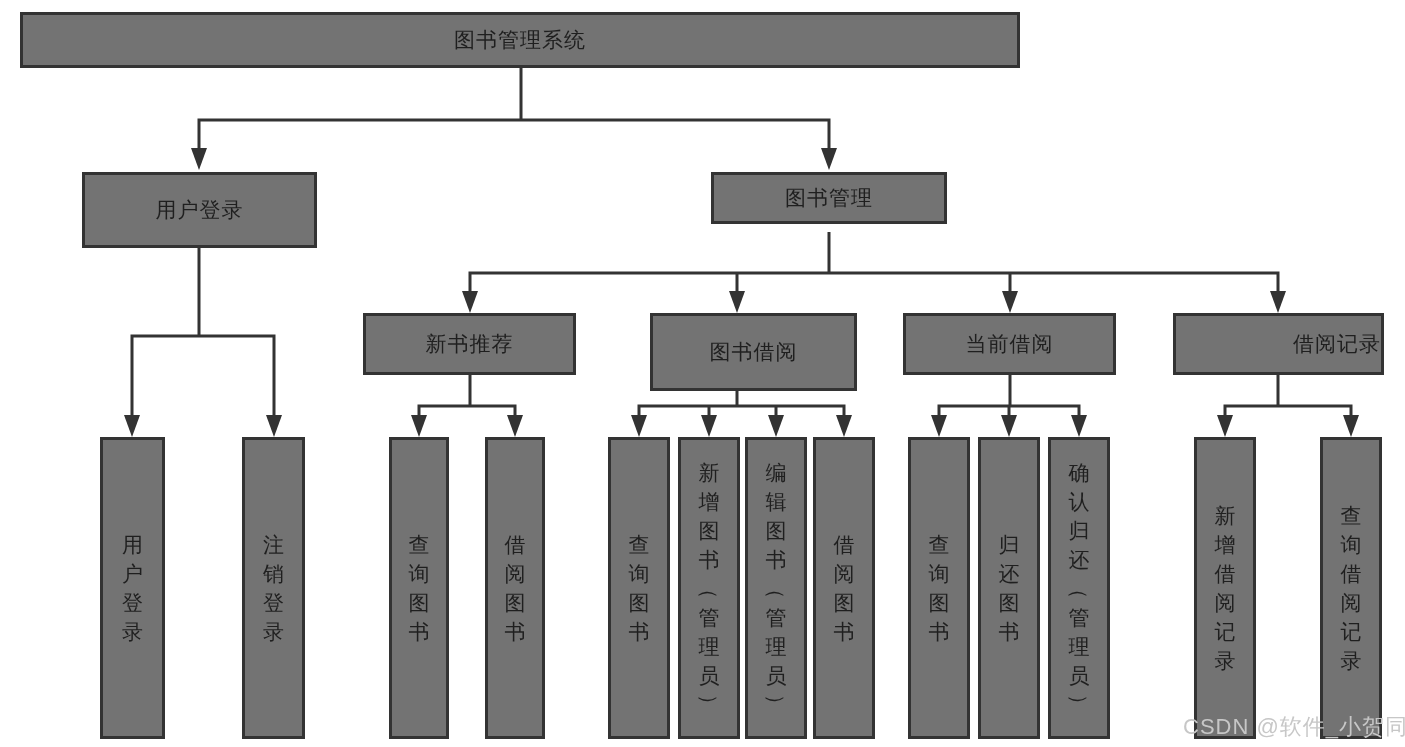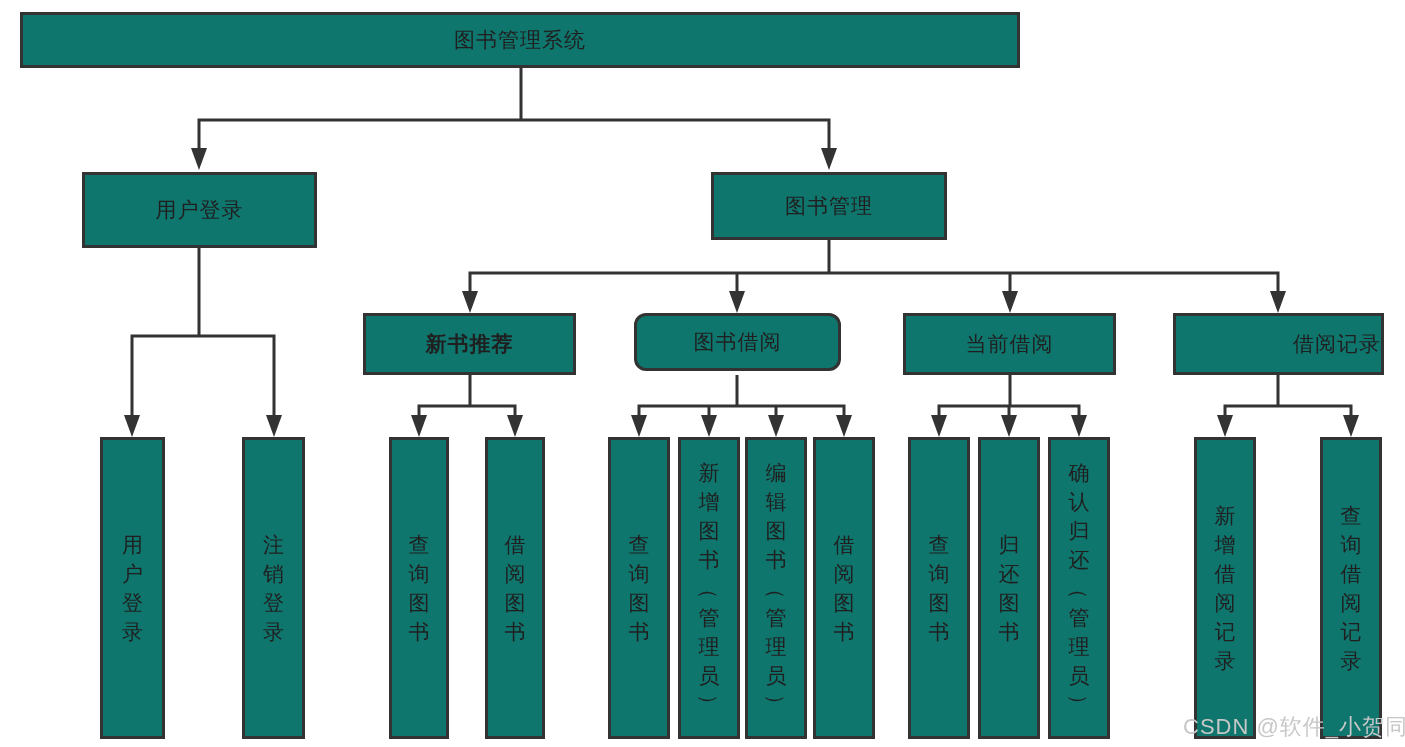--- a/index.html
+++ b/index.html
@@ -2,21 +2,21 @@
 <html><head>
 <meta charset="utf-8">
 <style>
   html,body{margin:0;padding:0;background:#ffffff;}
   .canvas{
     position:relative;width:1405px;height:747px;background:#ffffff;
     font-family:"Liberation Sans","DejaVu Sans",sans-serif;overflow:hidden;
   }
   svg.wires{position:absolute;left:0;top:0;width:1405px;height:747px;z-index:1;}
   .node{
-    position:absolute;box-sizing:border-box;border:3px solid #333333;background:#0f766e;
+    position:absolute;box-sizing:border-box;border:3px solid #333333;background:#737373;
     display:flex;align-items:center;justify-content:center;
     color:#1f1f1f;font-size:21px;letter-spacing:1px;z-index:2;
   }
   .vnode{flex-direction:column;letter-spacing:0;}
   .vnode span{display:block;font-size:21px;line-height:29px;height:29px;text-align:center;}
   .vnode span.rot{transform:rotate(90deg);}
   .watermark{
     position:absolute;left:1183px;top:712px;z-index:5;
     font-size:22px;color:#c7c7c7;letter-spacing:1px;white-space:nowrap;
   }
@@ -69,28 +69,28 @@
     </g>
   </svg>
 
   <div class="node" style="left:20px;top:12px;width:1000px;height:56px;">
     <span>图书管理系统</span>
   </div>
 
   <div class="node" style="left:82px;top:172px;width:235px;height:76px;font-family:Liberation Mono, monospace;">
     <span>用户登录</span>
   </div>
-  <div class="node" style="left:711px;top:172px;width:236px;height:68px;">
+  <div class="node" style="left:711px;top:172px;width:236px;height:52px;">
     <span>图书管理</span>
   </div>
 
-  <div class="node" style="left:363px;top:313px;width:213px;height:62px;font-weight:bold;">
+  <div class="node" style="left:363px;top:313px;width:213px;height:62px;">
     <span>新书推荐</span>
   </div>
-  <div class="node" style="left:634px;top:313px;width:207px;height:58px;border-radius:12px;">
+  <div class="node" style="left:650px;top:313px;width:207px;height:78px;">
     <span>图书借阅</span>
   </div>
   <div class="node" style="left:903px;top:313px;width:213px;height:62px;text-align:right;">
     <span>当前借阅</span>
   </div>
   <div class="node" style="left:1173px;top:313px;width:211px;height:62px;justify-content:flex-end;">
     <span>借阅记录</span>
   </div>
 
   <div class="node vnode" style="left:100px;top:437px;width:65px;height:302px;">

